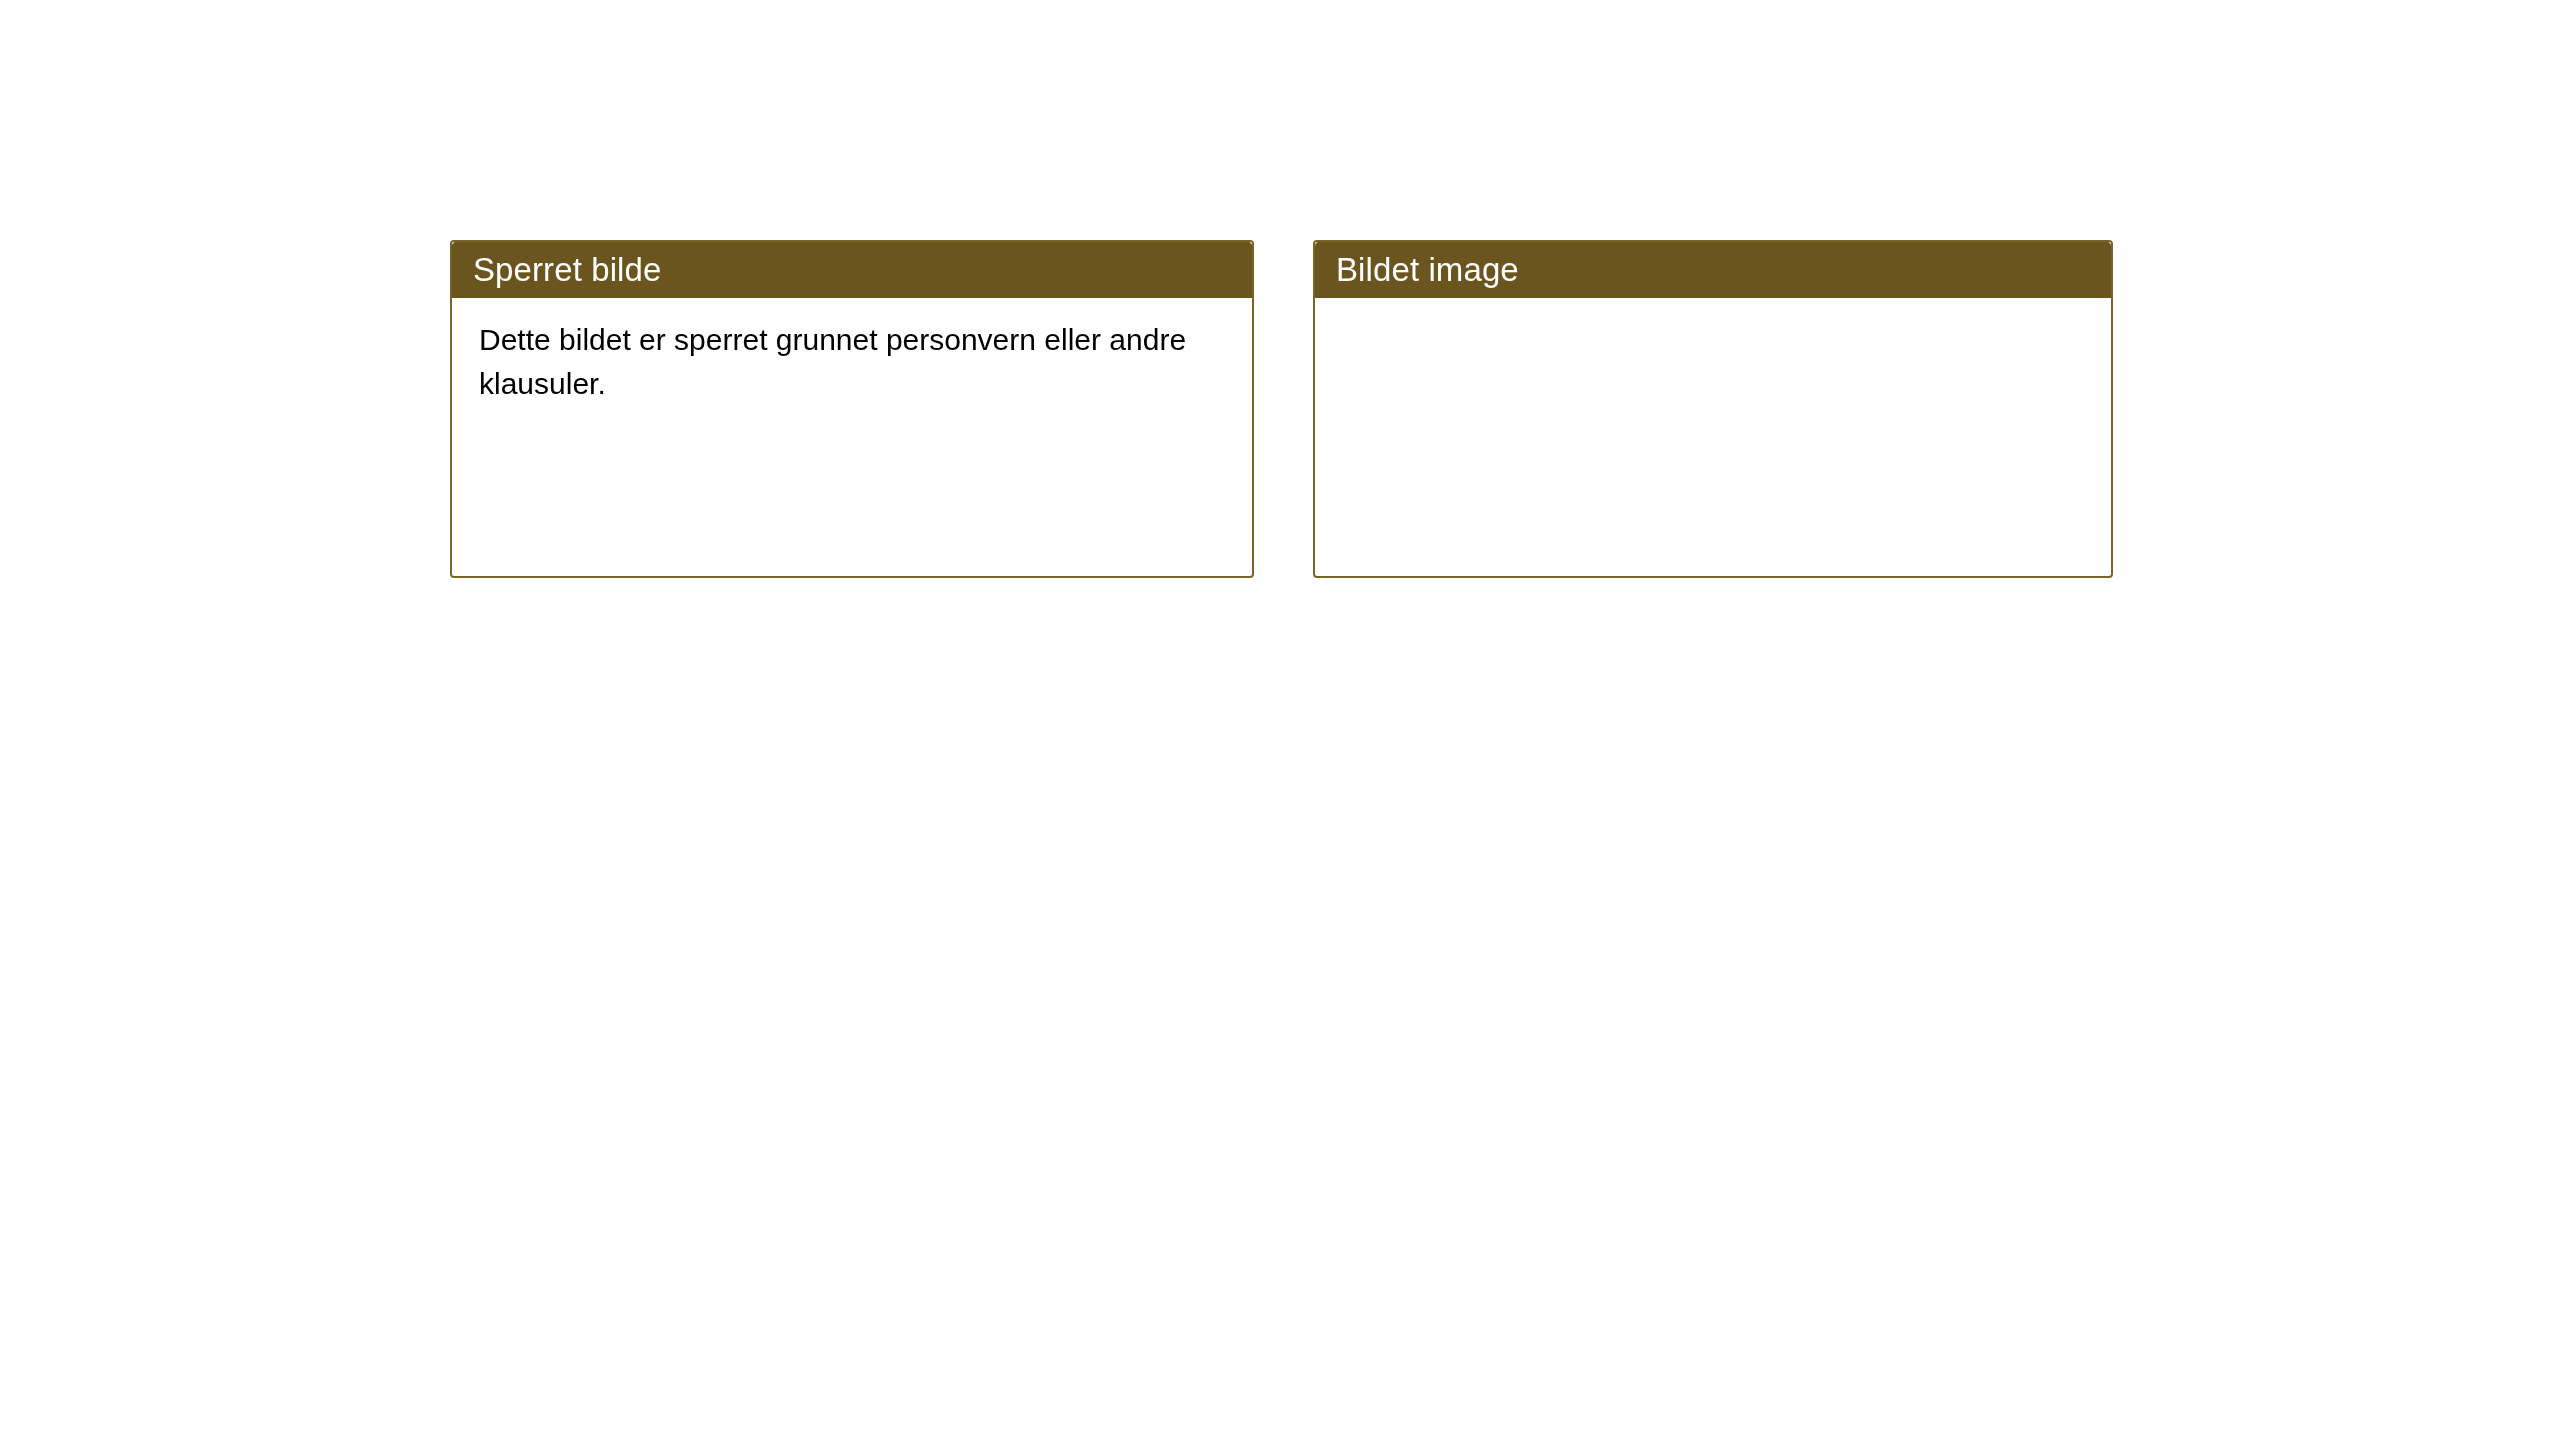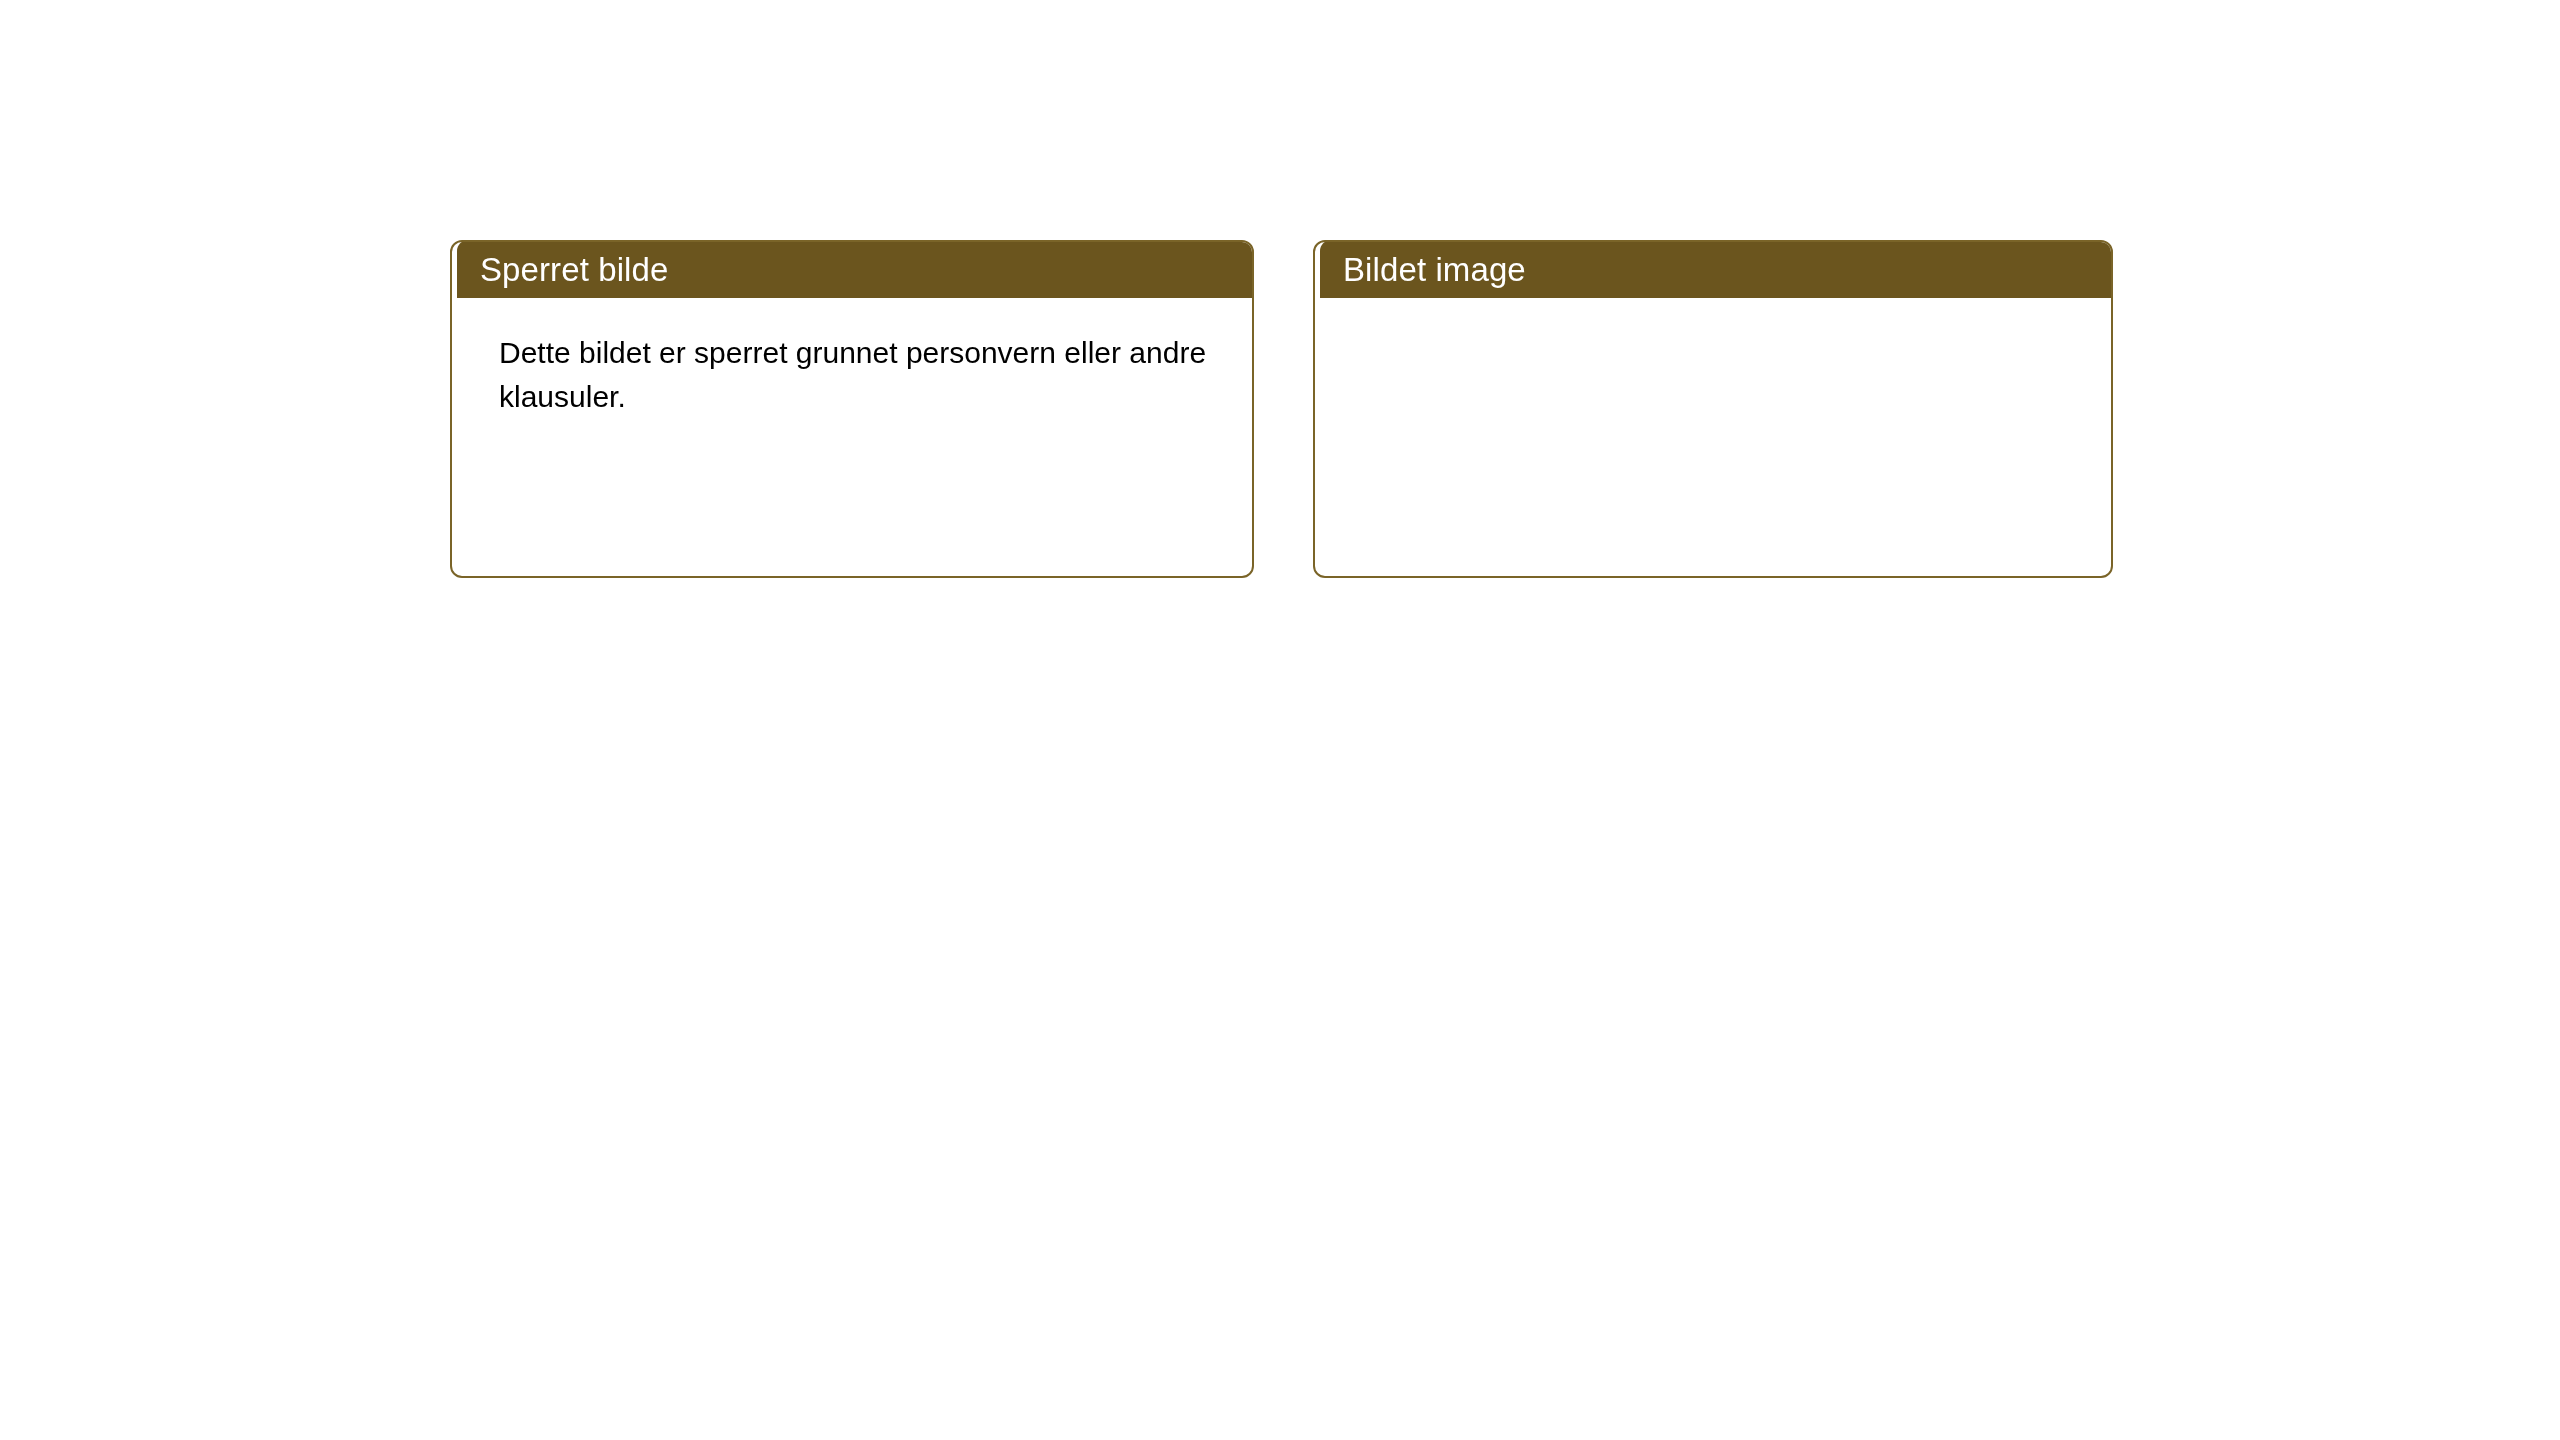--- a/index.html
+++ b/index.html
@@ -21,25 +21,24 @@
     height: 1440px;
     background: #ffffff;
   }
 
   
   .card {
     position: absolute;
     box-sizing: border-box;
     background: #ffffff;
     border: 2px solid #7a6428;
-    border-radius: 12px;
+    border-radius: 4px;
     overflow: hidden;
     display: flex;
     flex-direction: column;
-    padding-left: 7px;
   }
 
   .card--no {
     left: 450px;
     top: 240px;
     width: 804px;
     height: 338px;
   }
 
   .card--en {
@@ -76,21 +75,21 @@
   .card-body {
     flex: 1 1 auto;
     padding: 20px 18px 0 27px;
     color: #000000;
     font-size: 30px;
     line-height: 44px;
     font-weight: 400;
   }
 
   .card-para {
-    margin: 13px;
+    margin: 0;
   }
 
   .card-para + .card-para {
     margin-top: 44px;   
   }
 </style>
 </head>
 <body>
 
 <div class="stage">

